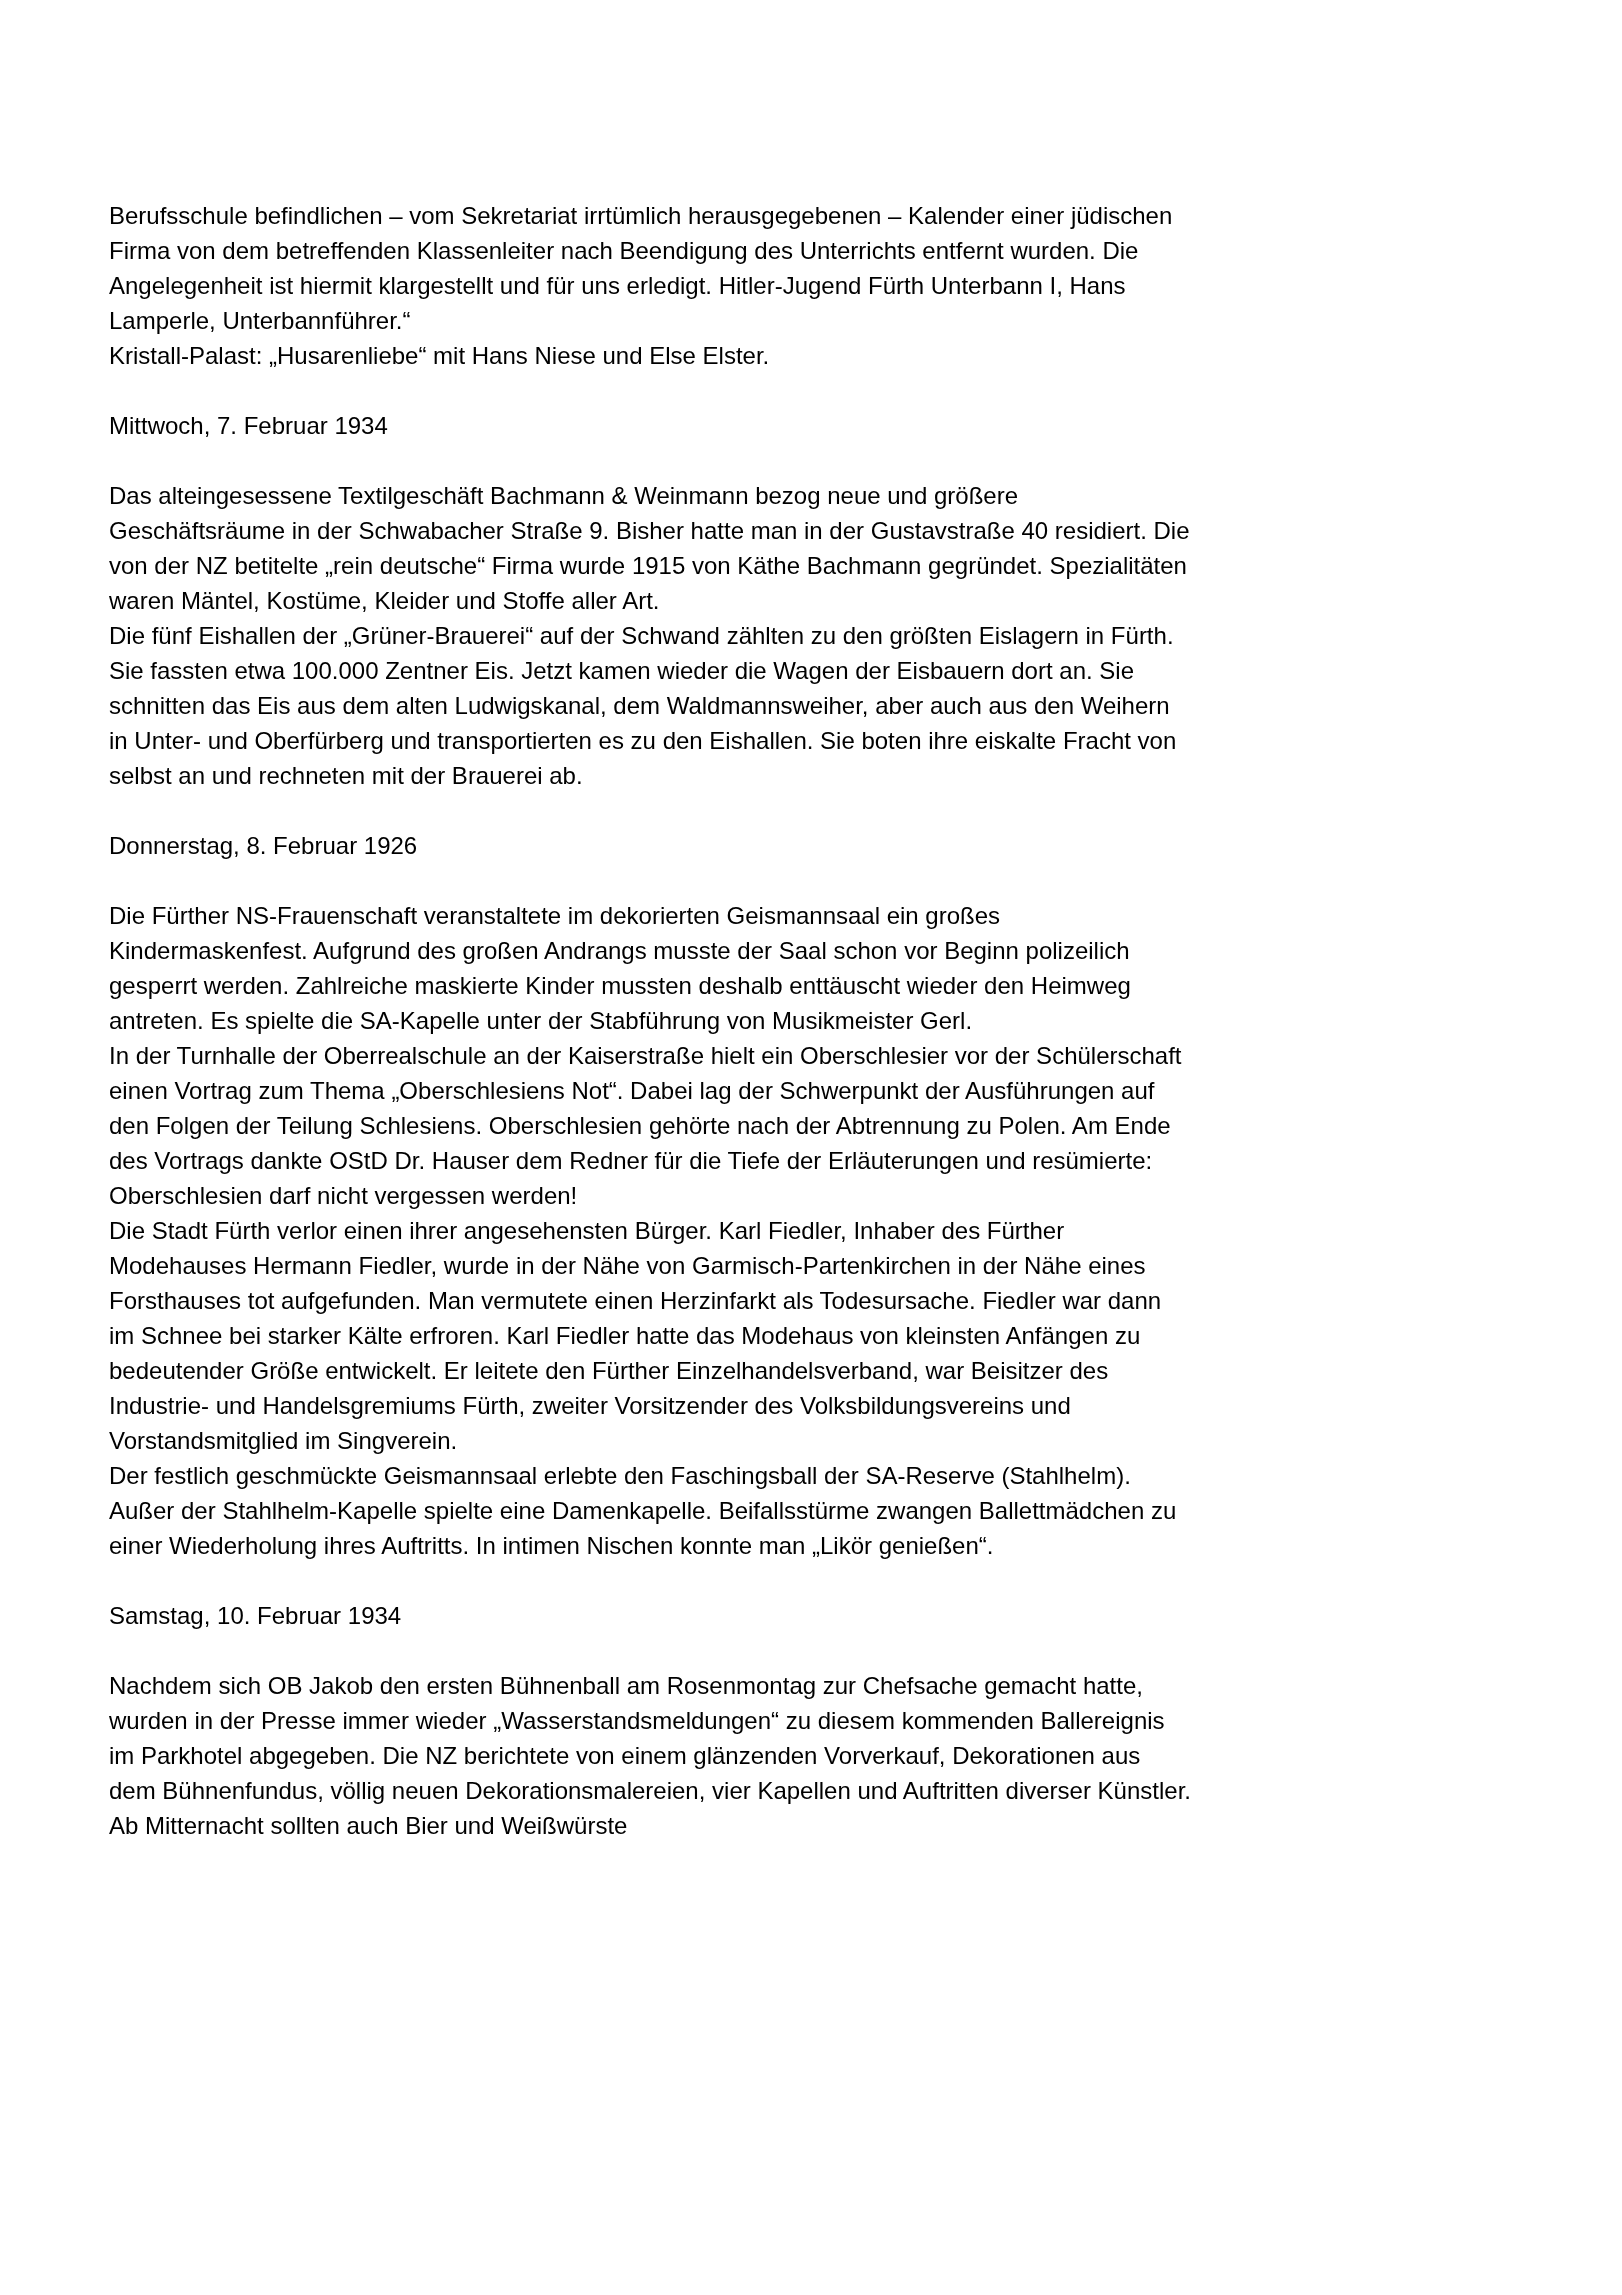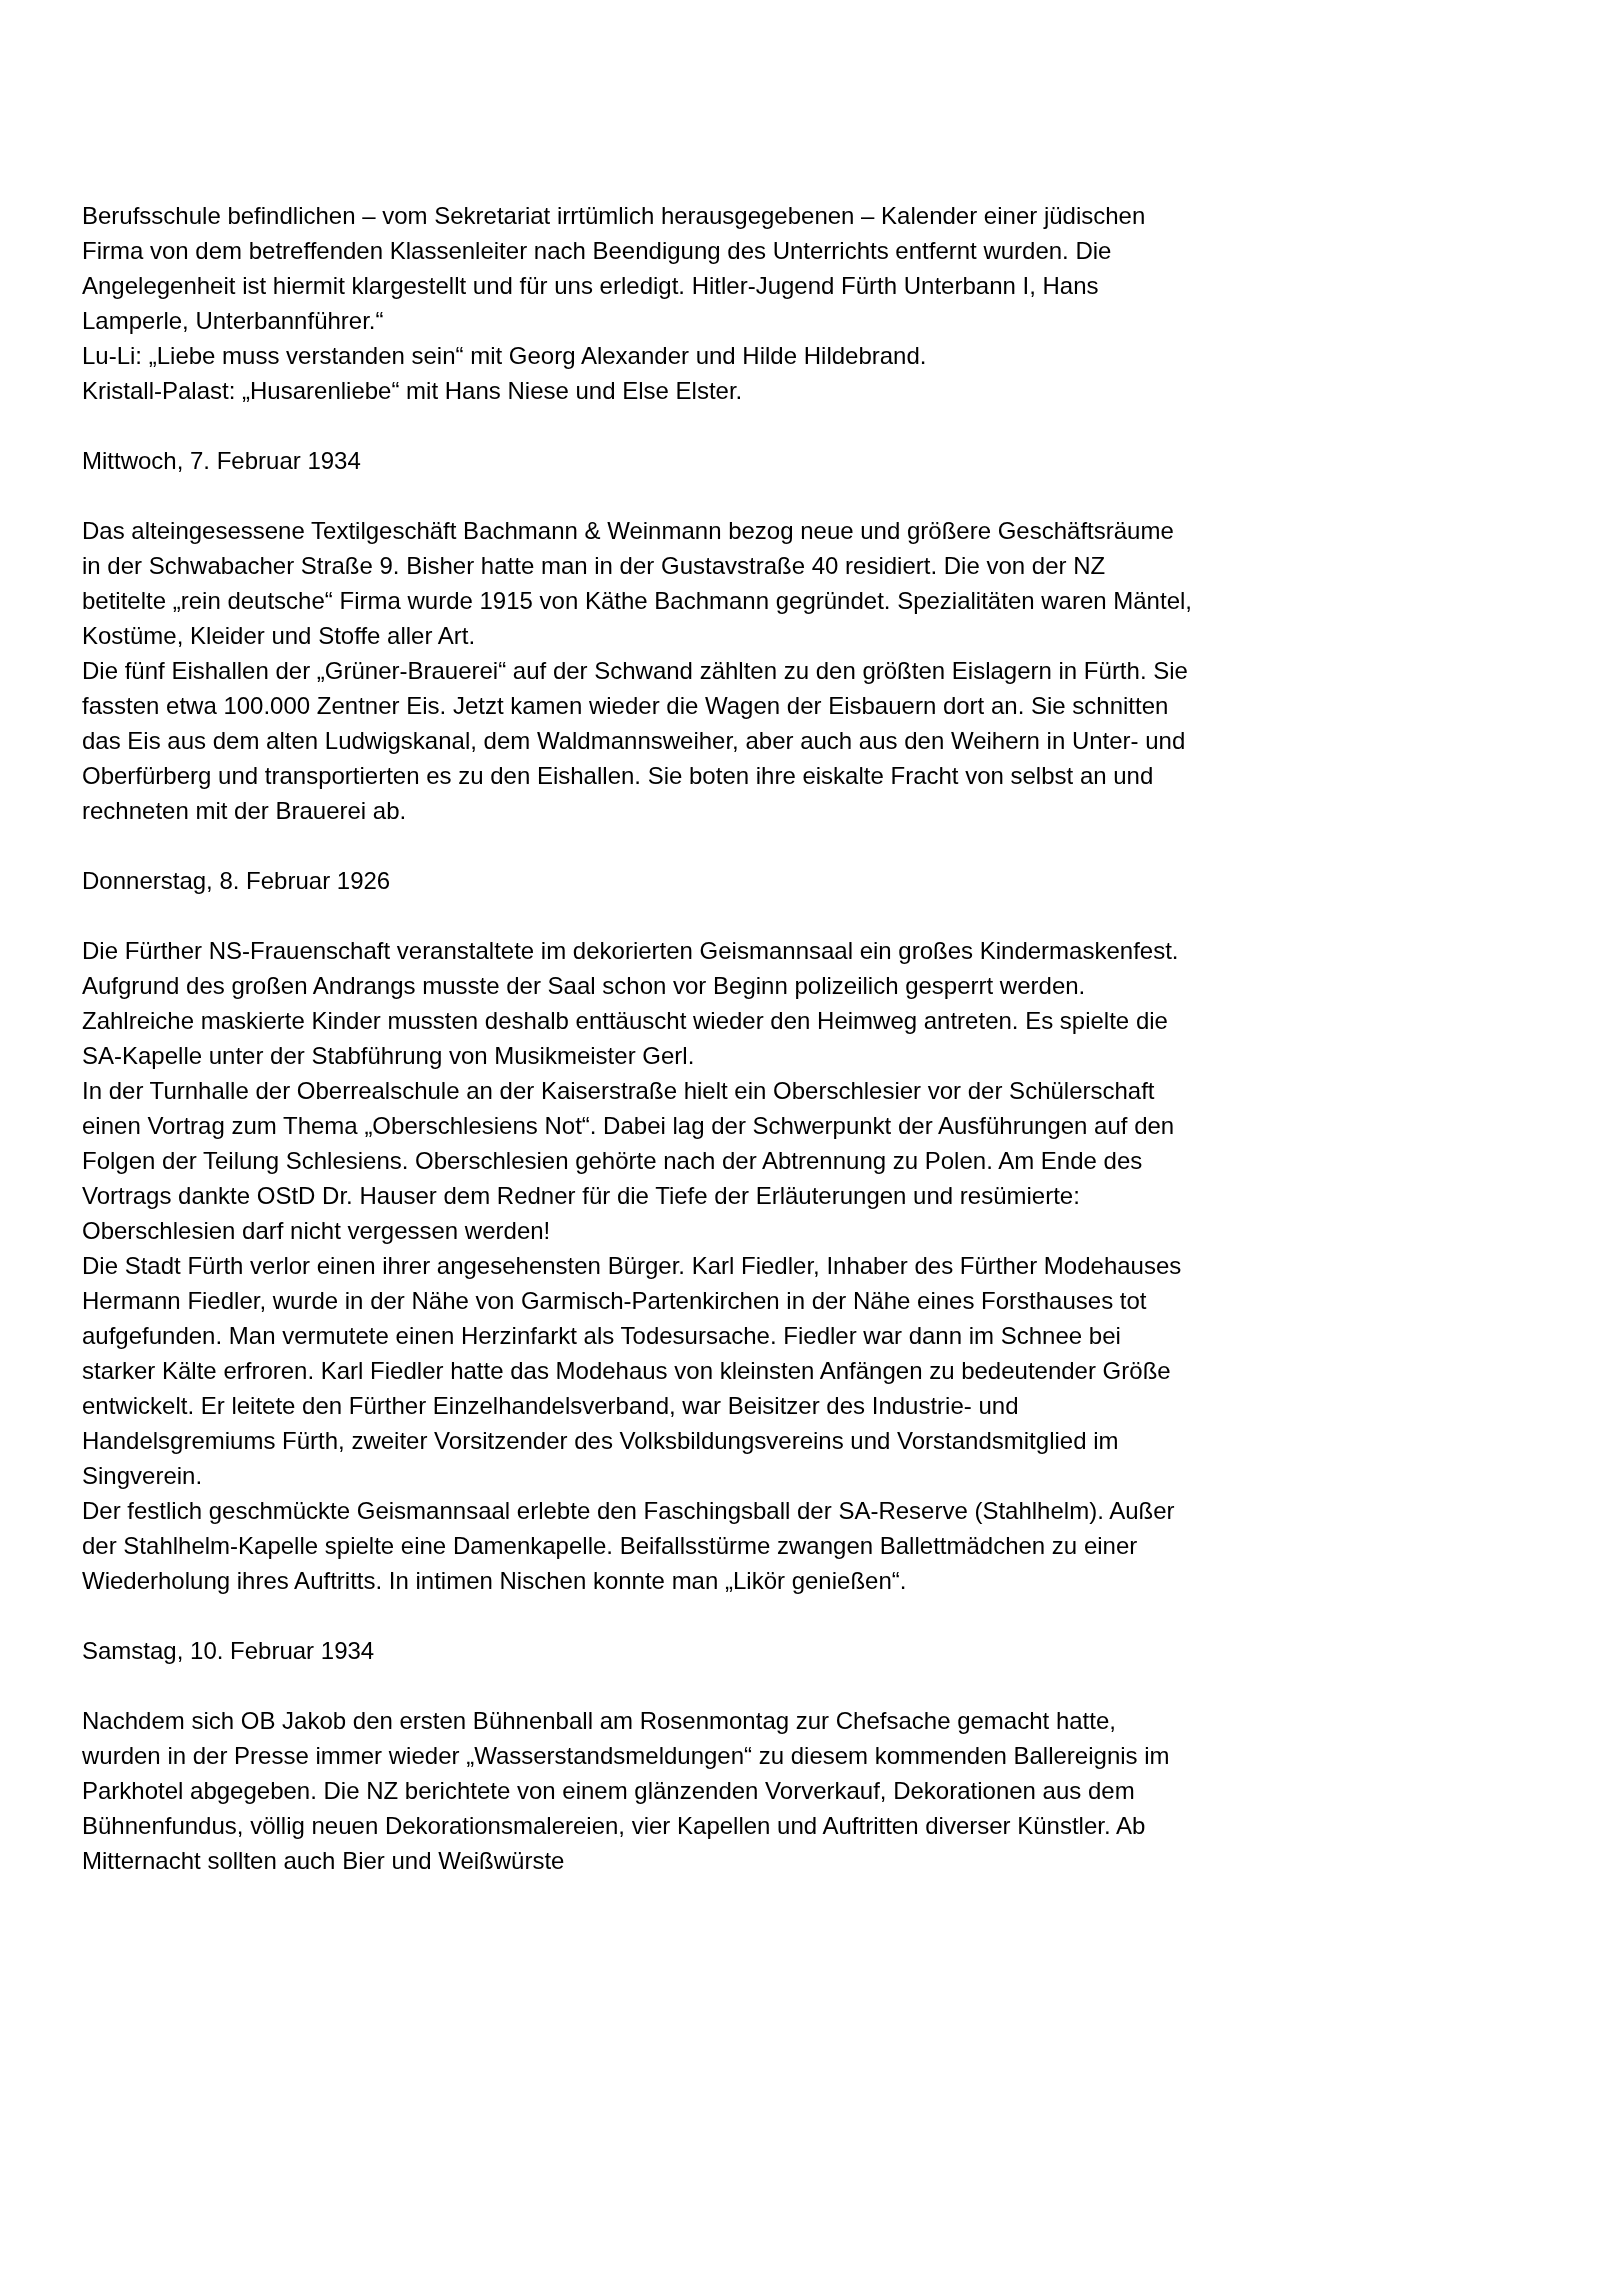--- a/index.html
+++ b/index.html
@@ -11,21 +11,21 @@
     width: 1623px;
     height: 2295px;
     background: #ffffff;
     color: #000000;
     font-family: "Liberation Sans", "DejaVu Sans", sans-serif;
     overflow: hidden;
   }
   .page-content {
     box-sizing: border-box;
     width: 1382px;
-    padding: 198px 190px 0 82px;
+    padding: 198px 190px 0 109px;
   }
   .paragraph {
     font-size: 24px;
     line-height: 35px;
     font-weight: 400;
     margin: 0;
     text-align: left;
   }
   .heading {
     font-size: 24px;
@@ -34,21 +34,20 @@
     margin: 35px 0 35px 0;
     text-align: left;
   }
 </style>
 </head>
 <body>
 
 <main class="page-content">
   <div id="doc-body">
       <p class="paragraph">Berufsschule befindlichen – vom Sekretariat irrtümlich herausgegebenen – Kalender einer jüdischen Firma von dem betreffenden Klassenleiter nach Beendigung des Unterrichts entfernt wurden. Die Angelegenheit ist hiermit klargestellt und für uns erledigt. Hitler-Jugend Fürth Unterbann I, Hans Lamperle, Unterbannführer.“</p>
-      <p class="paragraph">Lu-Li: „Liebe muss verstanden sein“ mit Georg Alexander und Hilde Hildebrand.</p>
       <p class="paragraph">Kristall-Palast: „Husarenliebe“ mit Hans Niese und Else Elster.</p>
       <h2 class="heading">Mittwoch, 7. Februar 1934</h2>
       <p class="paragraph">Das alteingesessene Textilgeschäft Bachmann &amp; Weinmann bezog neue und größere Geschäftsräume in der Schwabacher Straße 9. Bisher hatte man in der Gustavstraße 40 residiert. Die von der NZ betitelte „rein deutsche“ Firma wurde 1915 von Käthe Bachmann gegründet. Spezialitäten waren Mäntel, Kostüme, Kleider und Stoffe aller Art.</p>
       <p class="paragraph">Die fünf Eishallen der „Grüner-Brauerei“ auf der Schwand zählten zu den größten Eislagern in Fürth. Sie fassten etwa 100.000 Zentner Eis. Jetzt kamen wieder die Wagen der Eisbauern dort an. Sie schnitten das Eis aus dem alten Ludwigskanal, dem Waldmannsweiher, aber auch aus den Weihern in Unter- und Oberfürberg und transportierten es zu den Eishallen. Sie boten ihre eiskalte Fracht von selbst an und rechneten mit der Brauerei ab.</p>
       <h2 class="heading">Donnerstag, 8. Februar 1926</h2>
       <p class="paragraph">Die Fürther NS-Frauenschaft veranstaltete im dekorierten Geismannsaal ein großes Kindermaskenfest. Aufgrund des großen Andrangs musste der Saal schon vor Beginn polizeilich gesperrt werden. Zahlreiche maskierte Kinder mussten deshalb enttäuscht wieder den Heimweg antreten. Es spielte die SA-Kapelle unter der Stabführung von Musikmeister Gerl.</p>
       <p class="paragraph">In der Turnhalle der Oberrealschule an der Kaiserstraße hielt ein Oberschlesier vor der Schülerschaft einen Vortrag zum Thema „Oberschlesiens Not“. Dabei lag der Schwerpunkt der Ausführungen auf den Folgen der Teilung Schlesiens. Oberschlesien gehörte nach der Abtrennung zu Polen. Am Ende des Vortrags dankte OStD Dr. Hauser dem Redner für die Tiefe der Erläuterungen und resümierte: Oberschlesien darf nicht vergessen werden!</p>
       <p class="paragraph">Die Stadt Fürth verlor einen ihrer angesehensten Bürger. Karl Fiedler, Inhaber des Fürther Modehauses Hermann Fiedler, wurde in der Nähe von Garmisch-Partenkirchen in der Nähe eines Forsthauses tot aufgefunden. Man vermutete einen Herzinfarkt als Todesursache. Fiedler war dann im Schnee bei starker Kälte erfroren. Karl Fiedler hatte das Modehaus von kleinsten Anfängen zu bedeutender Größe entwickelt. Er leitete den Fürther Einzelhandelsverband, war Beisitzer des Industrie- und Handelsgremiums Fürth, zweiter Vorsitzender des Volksbildungsvereins und Vorstandsmitglied im Singverein.</p>
       <p class="paragraph">Der festlich geschmückte Geismannsaal erlebte den Faschingsball der SA-Reserve (Stahlhelm). Außer der Stahlhelm-Kapelle spielte eine Damenkapelle. Beifallsstürme zwangen Ballettmädchen zu einer Wiederholung ihres Auftritts. In intimen Nischen konnte man „Likör genießen“.</p>
       <h2 class="heading">Samstag, 10. Februar 1934</h2>

